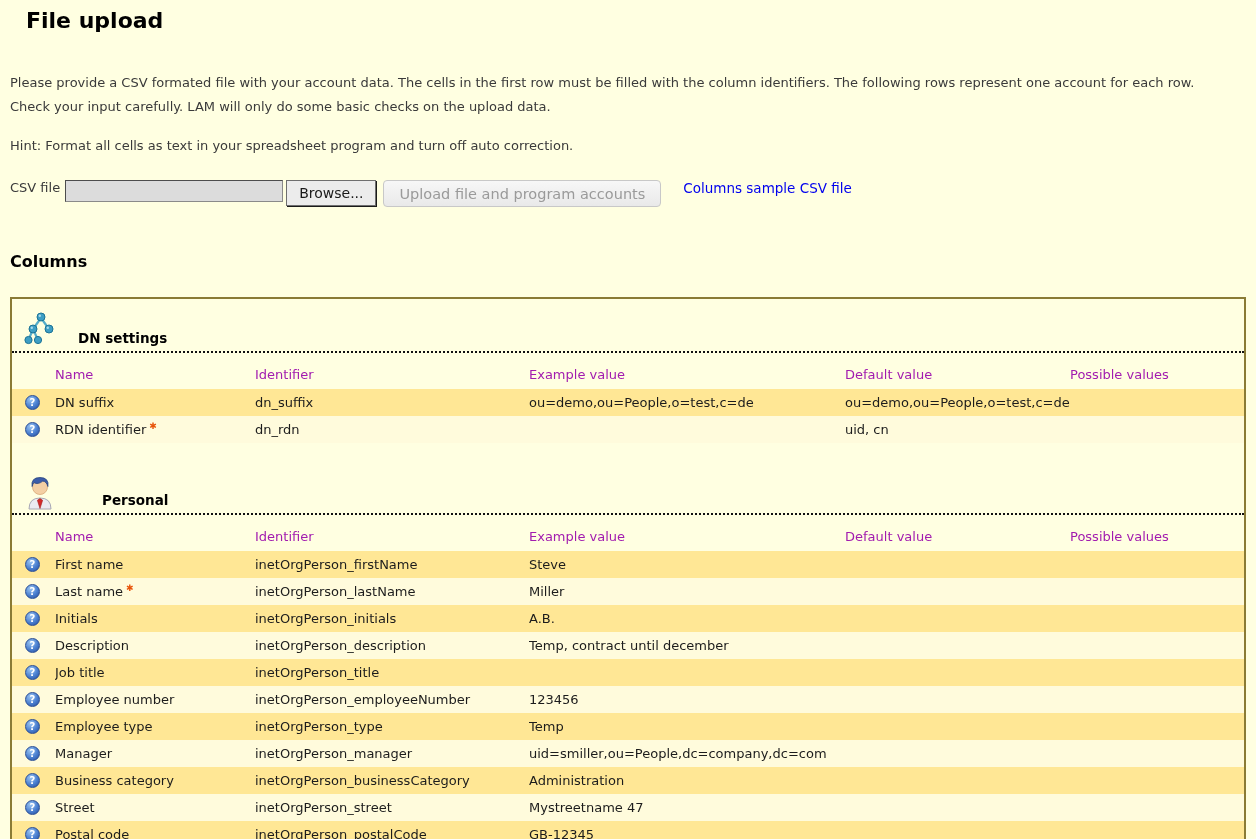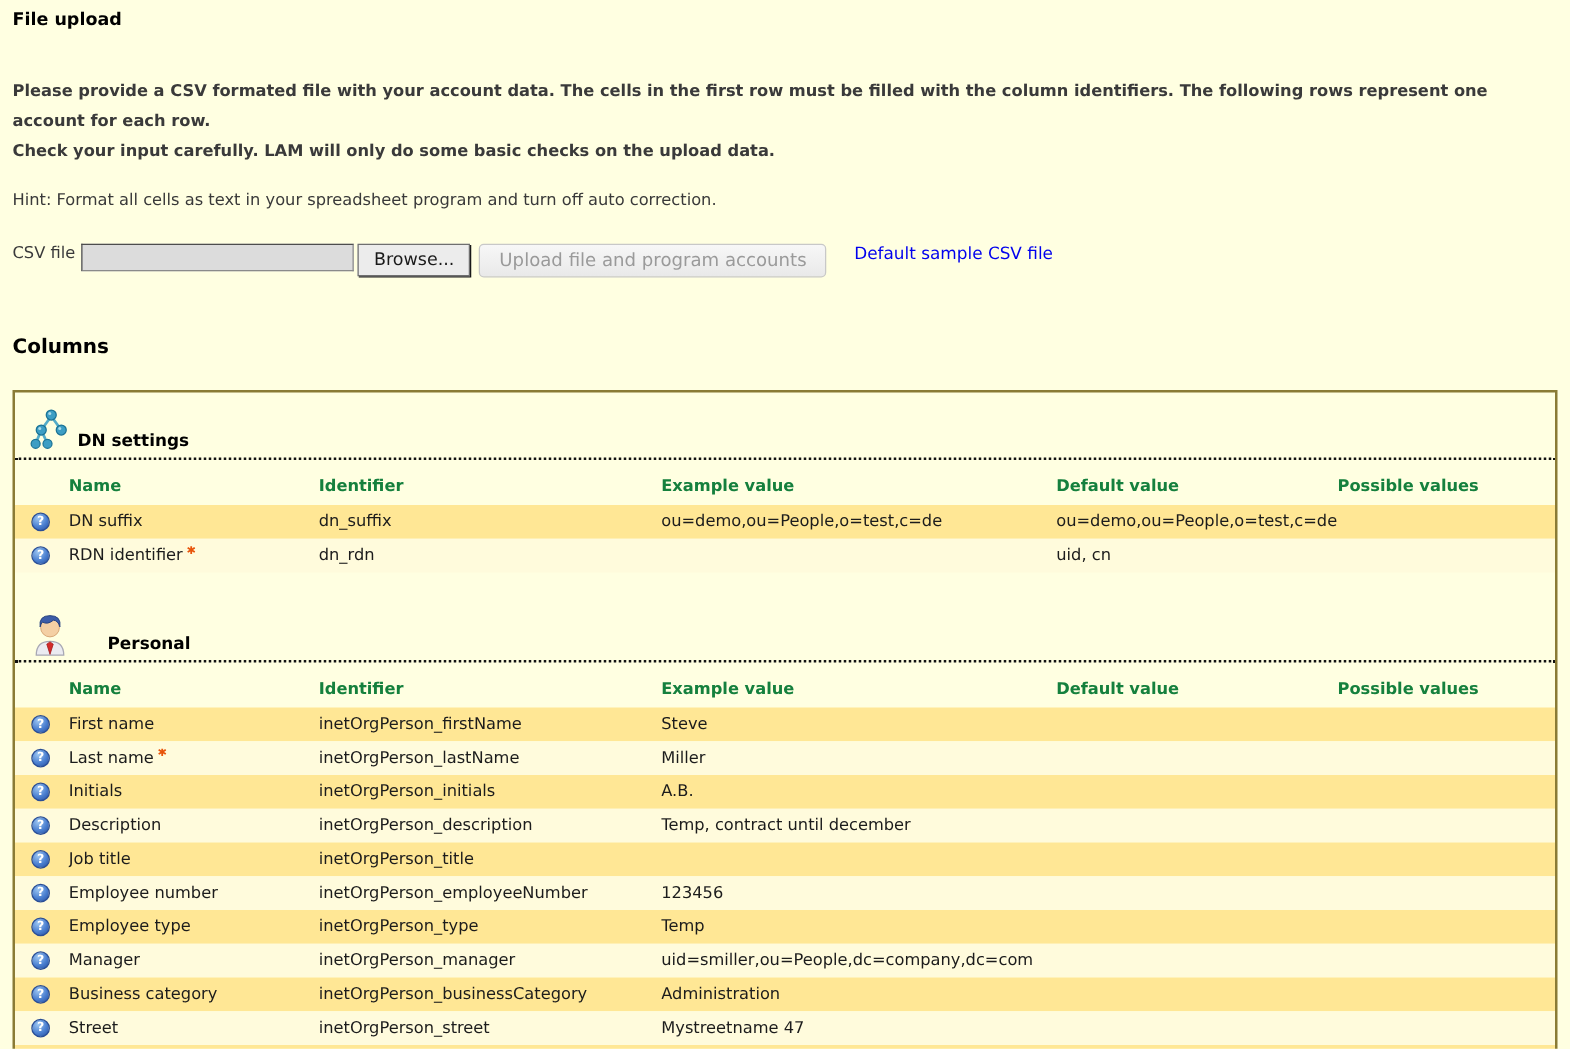--- a/index.html
+++ b/index.html
@@ -9,30 +9,29 @@
     height: 839px;
     overflow: hidden;
     background: var(--page-bg, #FFFFE1);
     font-family: "DejaVu Sans", "Liberation Sans", sans-serif;
     font-size: 13px;
     color: #1c1c1c;
   }
   .page { padding: 0 10px; }
 
   h1.page-title {
-    font-size: 14px;
+    font-size: 22px;
     font-weight: bold;
     color: #000;
-    margin: 8px 0 0 0;
+    margin: 8px 0 0 16px;
   }
   p.intro {
     margin: 38px 0 0 0;
     line-height: 24px;
     color: #3a3a3a;
-    font-weight: bold;
   }
   p.hint {
     margin: 19px 0 0 0;
     color: #3a3a3a;
   }
 
   .upload-row {
     margin-top: 27px;
     display: flex;
     align-items: flex-start;
@@ -103,33 +102,33 @@
     padding: 12px 0 2px 12px;
     border-bottom: 2px dotted #111;
   }
   .section + .section .section-header { padding-top: 30px; gap: 24px; }
   .sec-icon { width: 34px; height: 38px; display: inline-block; }
   .sec-icon svg { display: block; }
   .sec-title {
     font-weight: bold;
     font-size: 13.5px;
     color: #000;
-    margin-left: 4px;
+    margin-left: 20px;
     padding-bottom: 3px;
   }
 
   .grid {
     display: grid;
     grid-template-columns: 43px 200px 274px 316px 225px 1fr;
     align-items: center;
   }
   .header-row {
     padding: 14px 0 7px 0;
-    font-weight: bold;
-    color: #15803d;
+    font-weight: normal;
+    color: #a21caf;
   }
   .data-row { height: 27px; }
   .data-row.dark  { background: var(--row-dark, #FFE795); }
   .data-row.light { background: var(--row-light, #FFFBDC); }
 
   .help-cell { display: flex; justify-content: flex-start; padding-left: 13px; }
   .help-icon {
     width: 15px; height: 15px;
     border-radius: 50%;
     background: radial-gradient(circle at 35% 28%, #9cc6f2, #4a7fd0 55%, var(--help-blue, #2d57a6) 90%);
@@ -168,21 +167,21 @@
 
   <p class="intro"><span>Please provide a CSV formated file with your account data. The cells in the first row must be filled with the column identifiers. The following rows represent one account for each row.</span><br><span>Check your input carefully. LAM will only do some basic checks on the upload data.</span></p>
 
   <p class="hint">Hint: Format all cells as text in your spreadsheet program and turn off auto correction.</p>
 
   <div class="upload-row">
     <span class="csv-label">CSV file</span>
     <input type="text" class="file-input" value="" style="">
     <button class="browse-btn">Browse...</button>
     <button class="upload-btn">Upload file and program accounts</button>
-    <a href="#" class="dl-link">Default sample CSV file</a>
+    <a href="#" class="dl-link">Columns sample CSV file</a>
   </div>
 
   <h2 class="columns-heading">Columns</h2>
 
   <div class="columns-table" id="sections-root">
       <div class="section">
     <div class="section-header">
       <span class="sec-icon">
             <svg width="34" height="34" viewBox="0 0 34 34">
     <g stroke="#54ACC9" stroke-width="2.2" fill="none">

